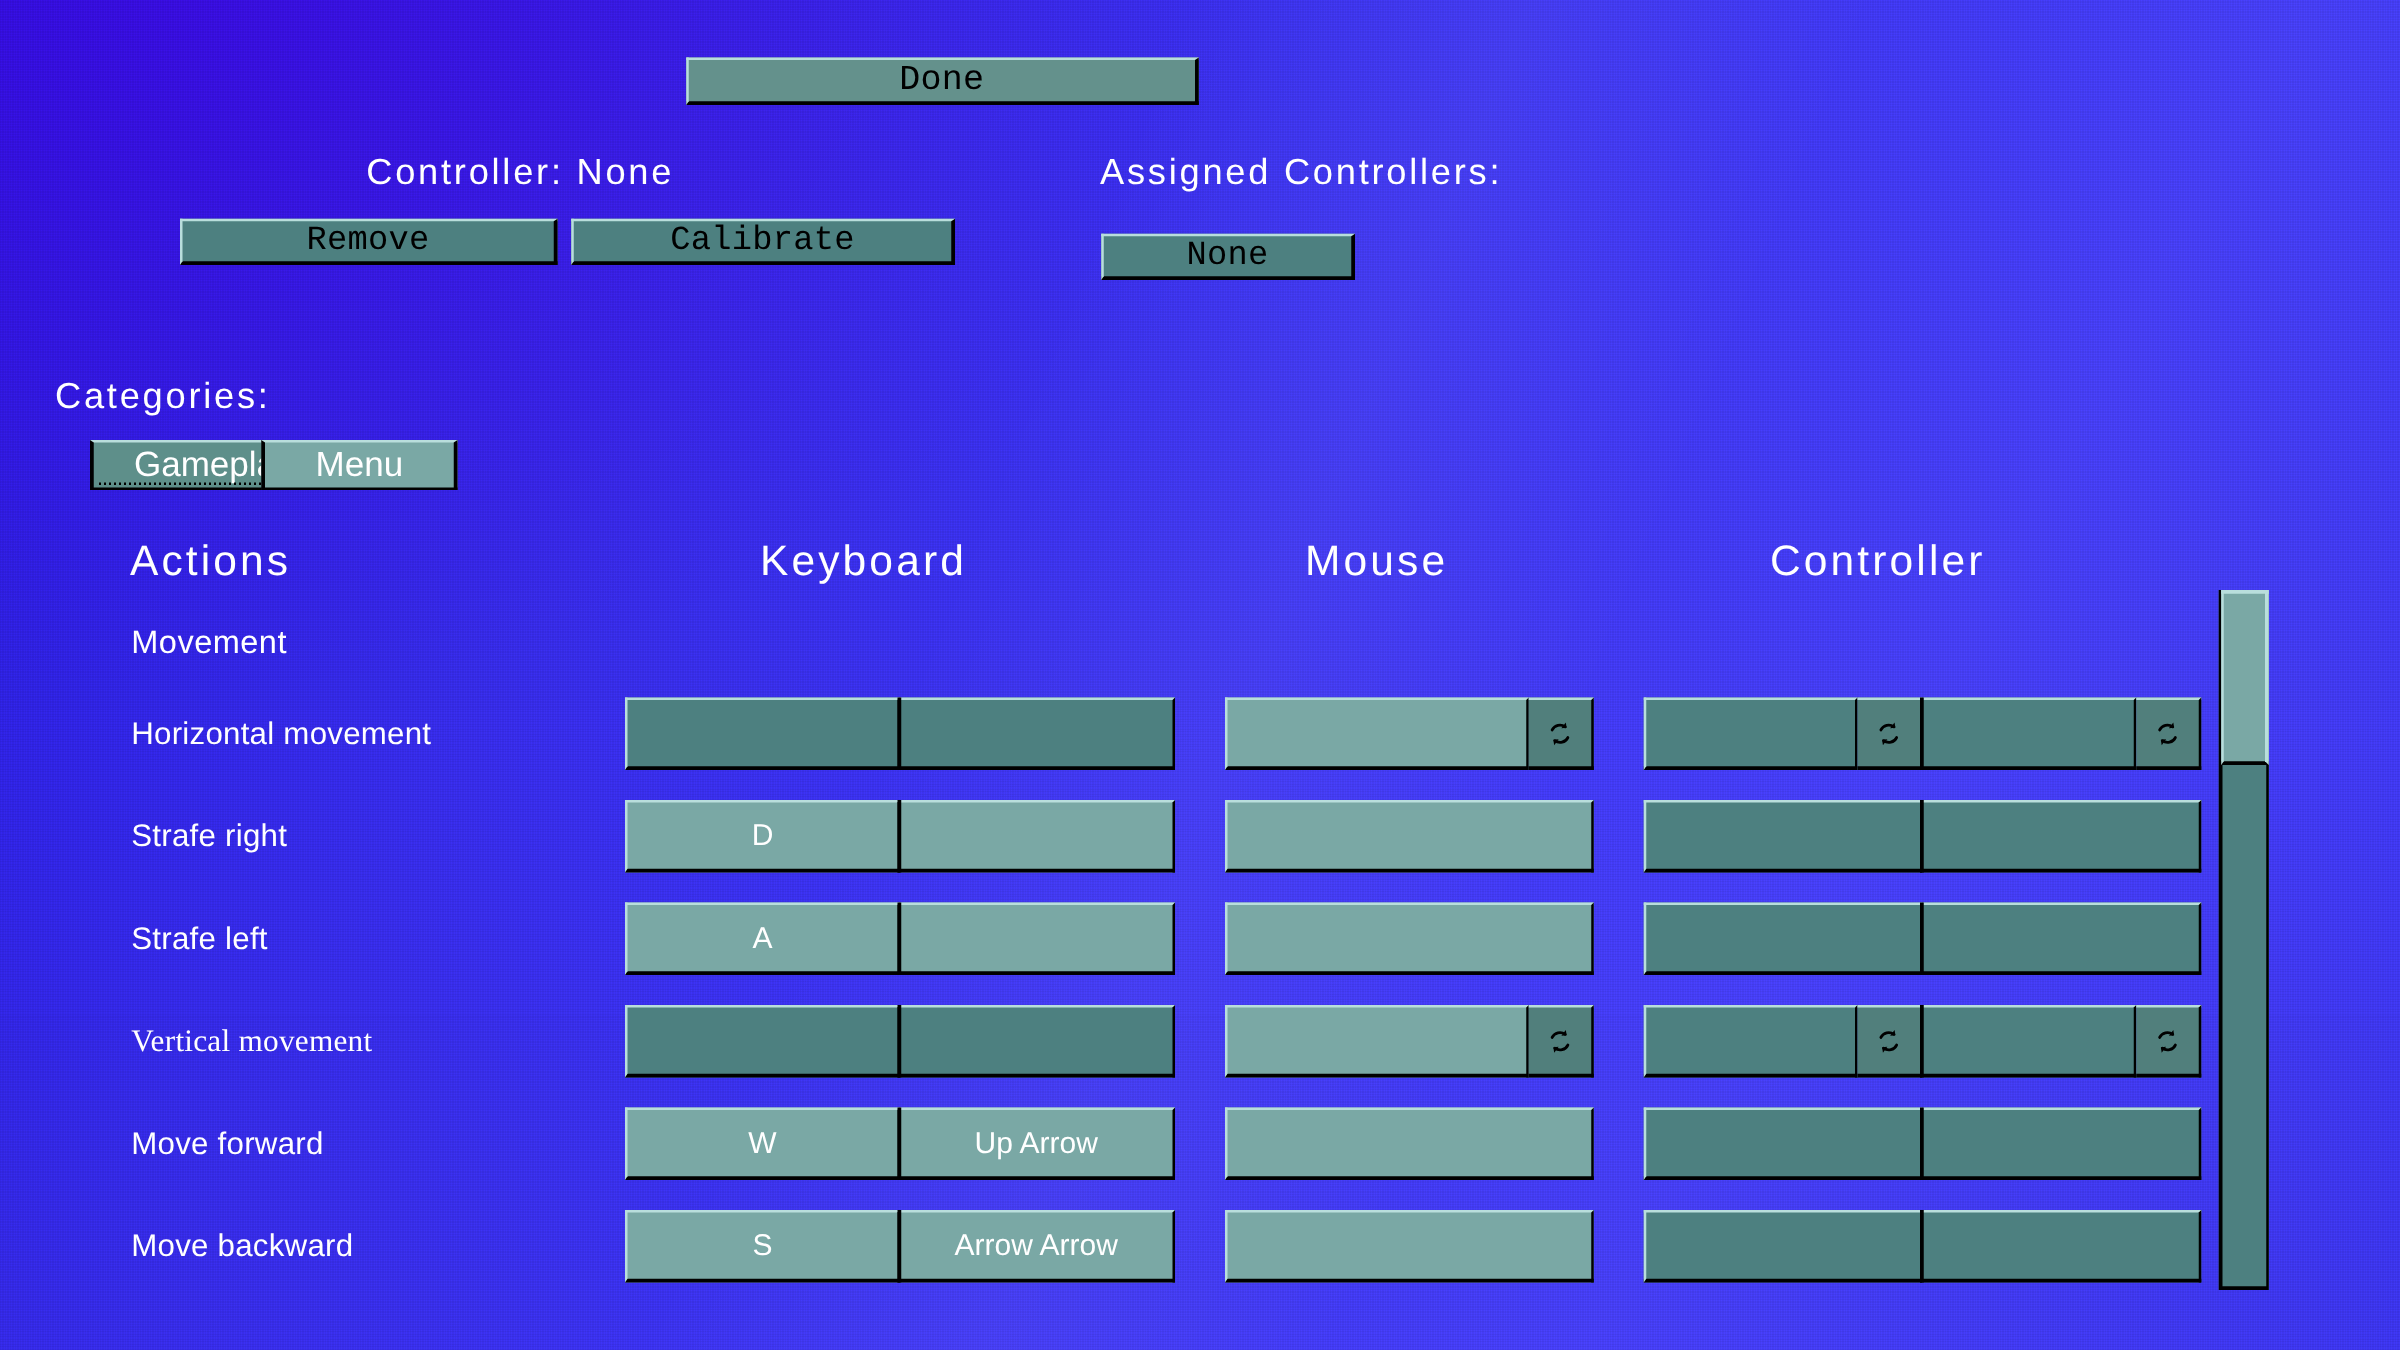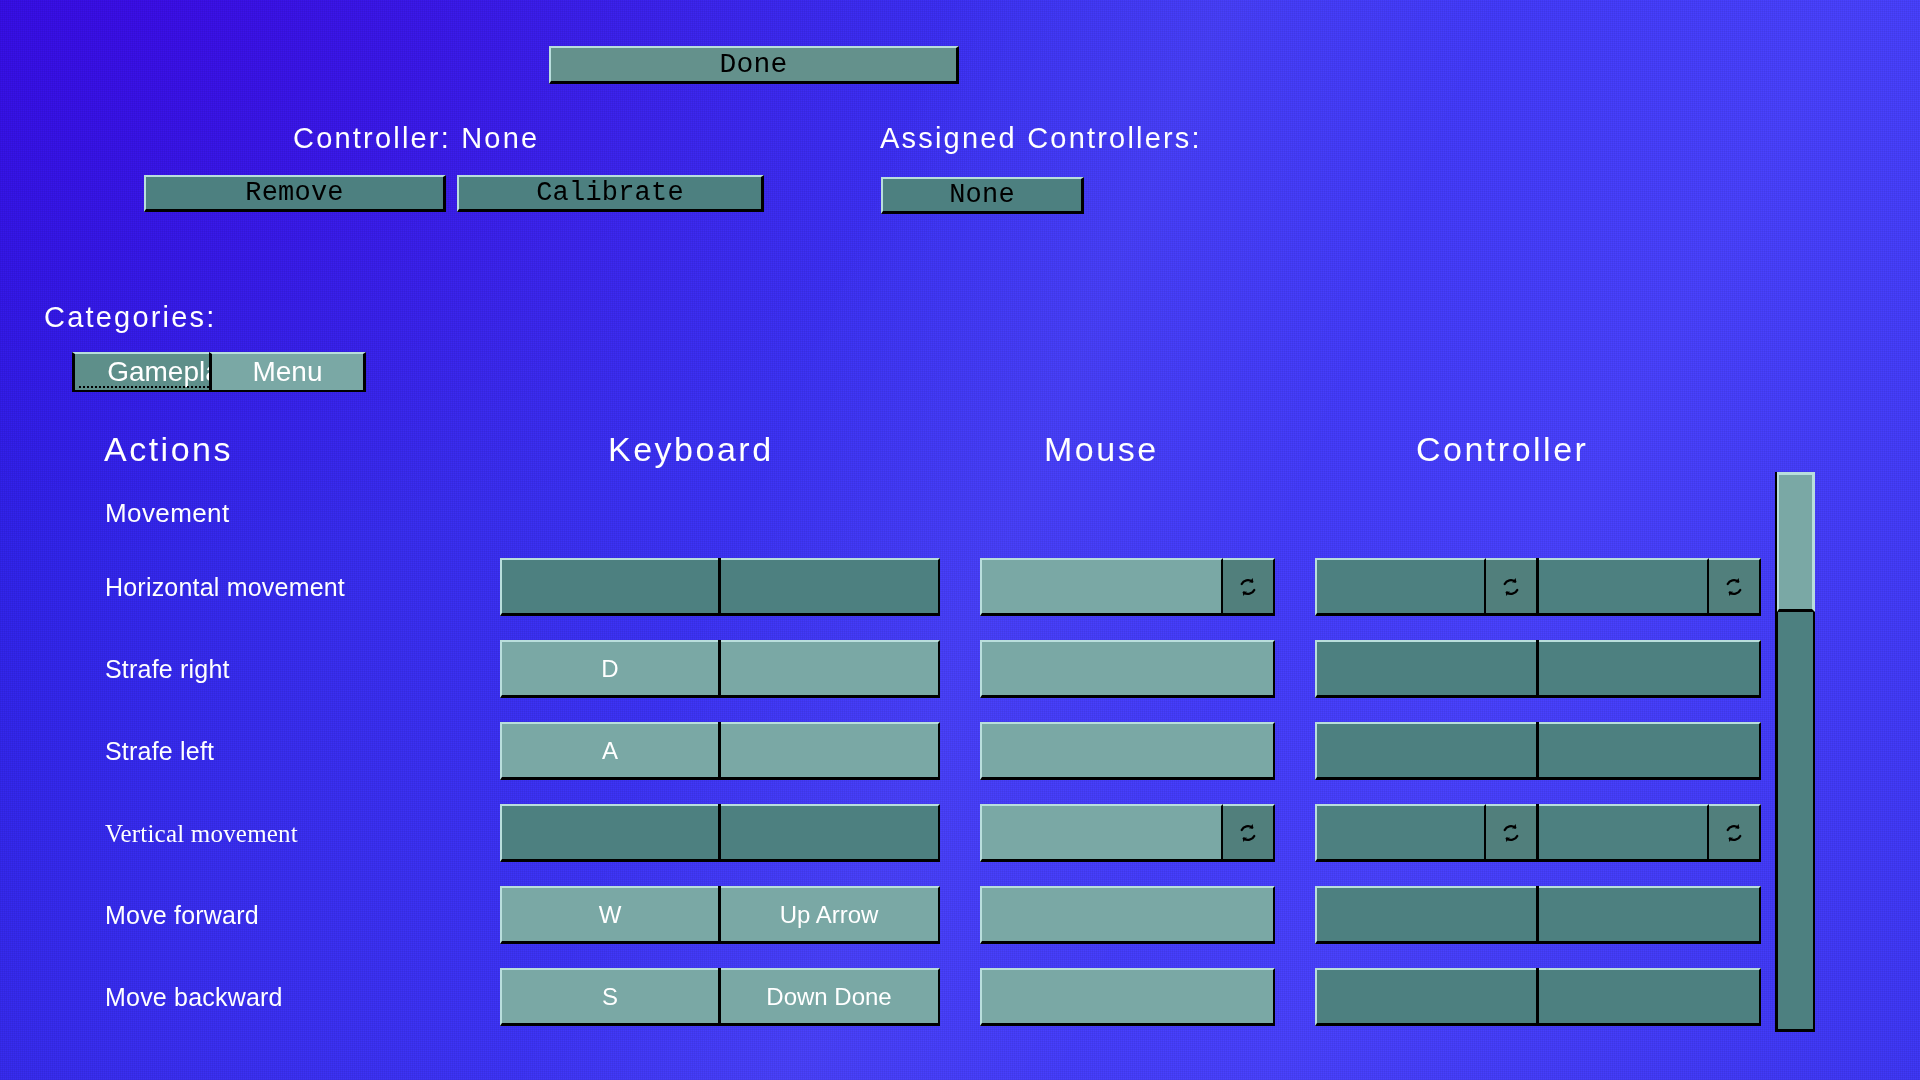--- a/index.html
+++ b/index.html
@@ -173,21 +173,21 @@
 
 
   <div class="label" style="left:293px; top:124px; font-size:29px; letter-spacing:2.2px;">Controller:  None</div>
 
   <div class="label" style="left:880px; top:124px; font-size:29px; letter-spacing:2.2px;">Assigned Controllers:</div>
 
   <button class="btn dark" style="left:144px; top:175px; width:302px; height:37px; font-size:27px;">Remove</button>
 
   <button class="btn dark" style="left:457px; top:175px; width:307px; height:37px; font-size:27px;">Calibrate</button>
 
-  <button class="btn dark" style="left:881px; top:177px; width:203px; height:37px; font-size:27px;">None</button>
+  <button class="btn dark" style="left:881px; top:187px; width:203px; height:37px; font-size:27px;">None</button>
 
 
   <div class="label" style="left:44px; top:303px; font-size:29px; letter-spacing:2.2px;">Categories:</div>
 
   <div class="tab selected" style="left:44px; top:352px; width:198px; height:40px; font-size:28px;margin-left:28px;">
     <span>Gameplay</span>
     <span class="focusline"></span>
   </div>
 
   <div class="tab unselected" style="left:209px; top:352px; width:157px; height:40px; font-size:28px;">
@@ -311,21 +311,21 @@
       <div class="divider" style="left: 718px; top: 886px; height: 58px;"></div>
       <div class="slot mouse" style="left: 980px; top: 886px; width: 295px; height: 58px;"></div>
       <div class="slot ctrl" style="left: 1315px; top: 886px; width: 223px; height: 58px;"></div>
       <div class="slot ctrl" style="left: 1538px; top: 886px; width: 223px; height: 58px; border-left: 0px;"></div>
       <div class="divider" style="left: 1536px; top: 886px; height: 58px;"></div>
       <div class="rowlabel" style="left: 105px; top: 985px;">Move backward</div>
       <div class="slot kb-on" style="left: 500px; top: 968px; width: 220px; height: 58px;">
         <span>S</span>
       </div>
       <div class="slot kb-on" style="left: 720px; top: 968px; width: 220px; height: 58px; border-left: 0px;">
-        <span>Down Done</span>
+        <span>Arrow Arrow</span>
       </div>
       <div class="divider" style="left: 718px; top: 968px; height: 58px;"></div>
       <div class="slot mouse" style="left: 980px; top: 968px; width: 295px; height: 58px;"></div>
       <div class="slot ctrl" style="left: 1315px; top: 968px; width: 223px; height: 58px;"></div>
       <div class="slot ctrl" style="left: 1538px; top: 968px; width: 223px; height: 58px; border-left: 0px;"></div>
       <div class="divider" style="left: 1536px; top: 968px; height: 58px;"></div>
     </div>
 
   <div class="scroll-track" style="left:1775px; top:472px; width:40px; height:560px;">
     <div class="scroll-thumb" style="left:-1px; top:-2px; width:38px; height:140px;"></div>

